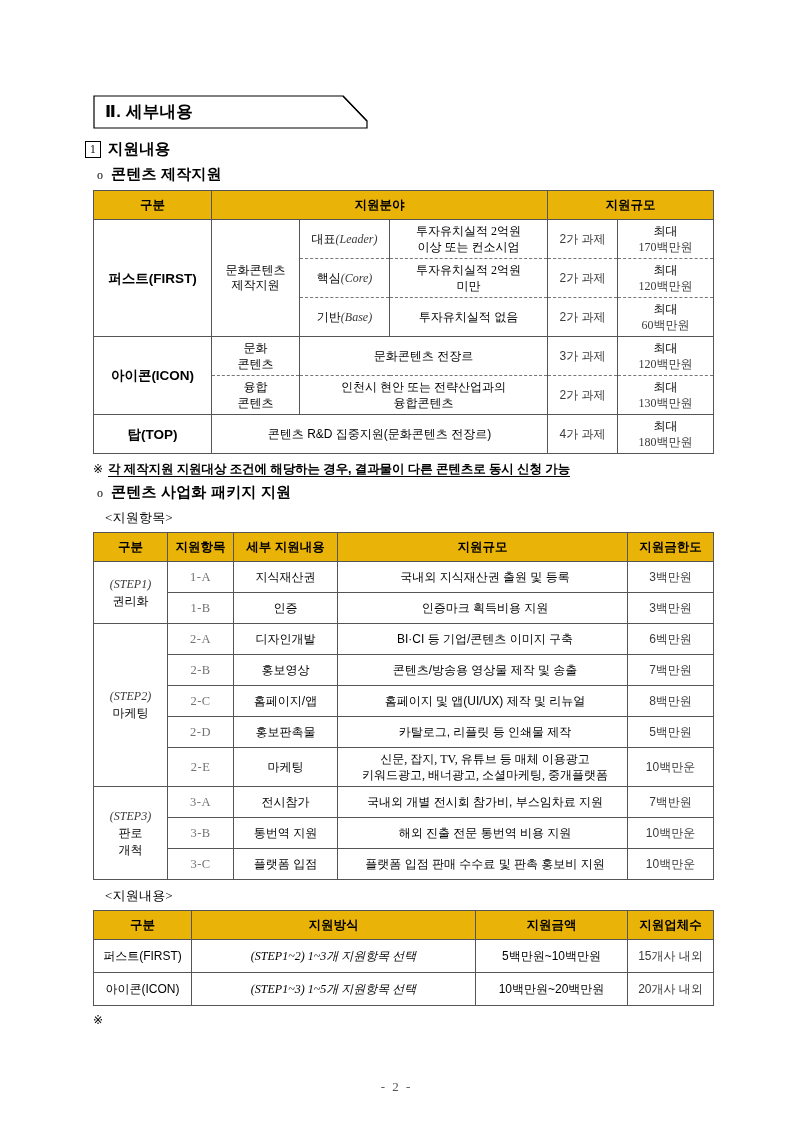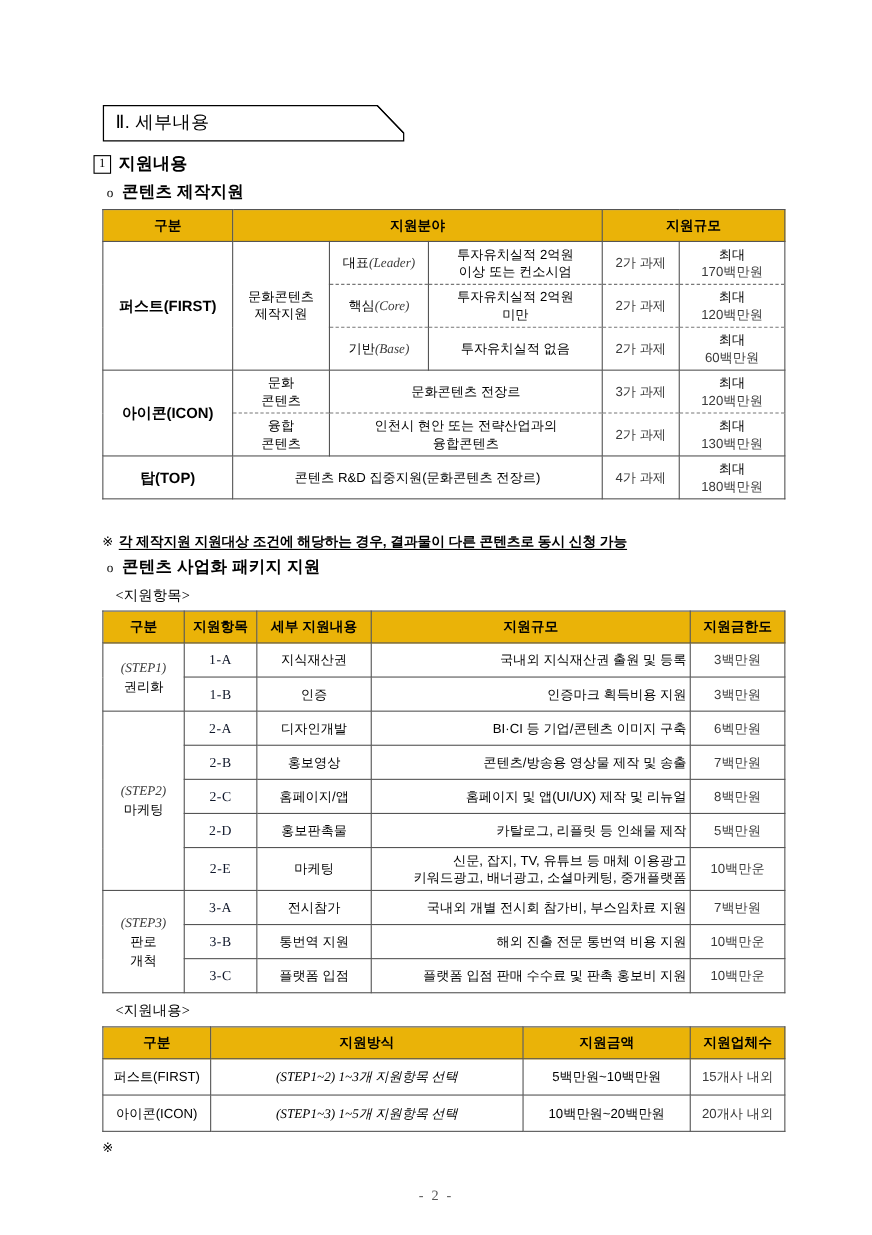--- a/index.html
+++ b/index.html
@@ -37,21 +37,21 @@
   .section-banner svg {
     position: absolute;
     left: 0;
     top: 0;
   }
   .section-banner .banner-text {
     position: absolute;
     left: 12px;
     top: 5px;
     font-size: 16.5px;
-    font-weight: normal;
+    font-weight: bold;
     letter-spacing: 0.3px;
     line-height: 22px;
     white-space: nowrap;
   }
 
   
   .num-heading {
     display: flex;
     align-items: center;
     margin: 6px 0 5px -8px;
@@ -106,21 +106,20 @@
     letter-spacing: -0.1px;
   }
   .note-mark {
     margin-right: 5px;
     font-weight: normal;
     font-size: 12px;
   }
   .note-text {
     text-decoration: underline;
     text-underline-offset: 3px;
-    margin-top: 23px;
   }
 
   
   table {
     border-collapse: collapse;
     width: 620px;
     table-layout: fixed;
     background: #fff;
   }
   table td, table th {
@@ -137,32 +136,32 @@
     font-weight: bold;
     font-size: 12.5px;
     height: 22px;
     border-color: #555;
   }
   .tbl {
     border: 1px solid #444;
   }
   .dashed-b { border-bottom: 1px dashed #777 !important; }
   .dashed-t { border-top: 1px dashed #777 !important; }
-  .left { text-align: right; padding-left: 8px; }
+  .left { text-align: center; padding-left: 8px; }
   .serif { font-family: "Liberation Serif", serif; font-style: italic; }
   .gray { color: #3a3a3a; }
-  .two-line { line-height: 16px; }
+  .two-line { line-height: 16px; font-family: Liberation Serif, serif; }
 
   
   #table-production td { height: 28px; }
   #table-production .cat-cell { font-size: 13.5px; font-weight: bold; }
 
   
   #table-package td { height: 24px; }
-  #table-package .code { font-family: "Liberation Serif", serif; font-size: 12.5px; color: #0f172a; letter-spacing: 0.5px; }
+  #table-package .code { font-family: "Liberation Serif", serif; font-size: 12.5px; color: #737373; letter-spacing: 0.5px; }
   #table-package .step-cell { font-size: 12px; line-height: 17px; }
 
   
   #table-support td { height: 26px; }
 
   
   .page-footer {
     position: absolute;
     left: 0;
     right: 0;

